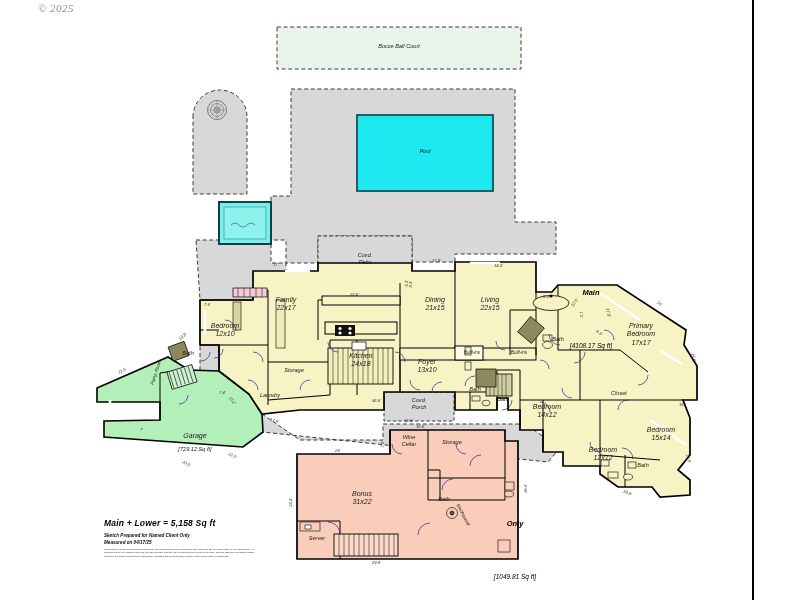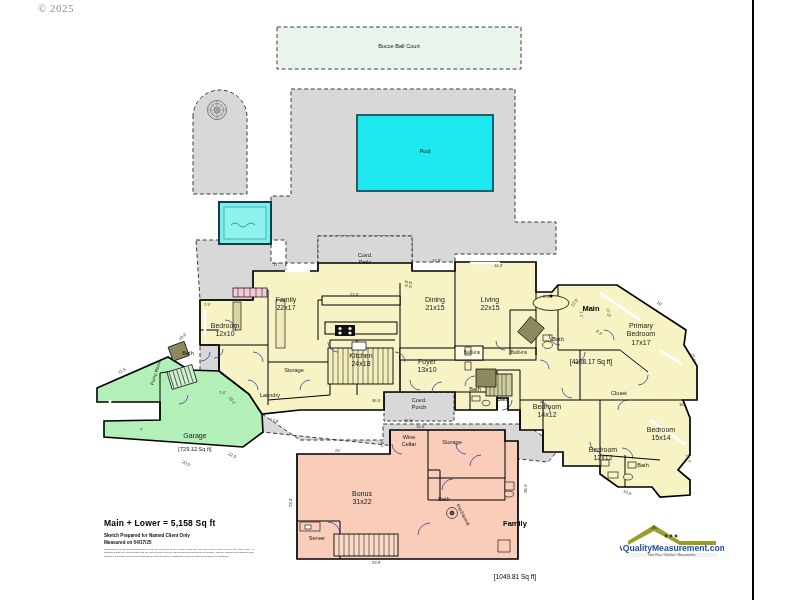--- a/index.html
+++ b/index.html
@@ -10,20 +10,21 @@
   }
   body {
     font-family: "Liberation Sans", sans-serif;
   }
   #page {
     position: relative;
     width: 772px;
     height: 600px;
     background: #ffffff;
     overflow: hidden;
+    font-style: italic;
   }
   #plan-svg {
     position: absolute;
     left: 0;
     top: 0;
     width: 800px;
     height: 600px;
   }
   .copyright {
     position: absolute;
@@ -465,26 +466,26 @@
 
   <div class="rm" style="left:333px; top:490px; width:58px;">Bonus
 31x22</div>
   <div class="rm small" style="left:390px; top:434px; width:38px;">Wine
 Cellar</div>
   <div class="rm small" style="left:432px; top:439px; width:40px;">Storage</div>
   <div class="rm small" style="left:429px; top:496px; width:30px;">Bath</div>
   <div class="rm small" style="left:298px; top:535px; width:38px;">Server</div>
   <div class="rm tiny" style="left:440px; top:512px; width:46px; transform:rotate(62deg); transform-origin:center;">Mechanical</div>
 
-  <div class="lvl" style="left:551px; top:261px; width:80px;">
+  <div class="lvl" style="left:551px; top:245px; width:80px;">
     <div class="l1">Main</div>
     <div class="l2">[4108.17 Sq ft]</div>
   </div>
   <div class="lvl" style="left:460px; top:476px; width:110px;">
-    <div class="l1">Family</div>
+    <div class="l1">Only</div>
     <div class="l2">[1049.81 Sq ft]</div>
   </div>
 
   <div class="dim" style="left:273px; top:262px;">17'</div>
   <div class="dim" style="left:432px; top:258px;">17.9'</div>
   <div class="dim" style="left:494px; top:263px;">14.3'</div>
   <div class="dim" style="left:204px; top:302px;">7.5'</div>
   <div class="dim" style="left:178px; top:334px; transform:rotate(-42deg);">10.8'</div>
   <div class="dim" style="left:219px; top:390px;">7.4'</div>
   <div class="dim" style="left:270px; top:418px; transform:rotate(14deg);">17.8'</div>
@@ -518,30 +519,16 @@
 
   <div class="summary">
     <div class="total">Main + Lower = 5,158 Sq ft</div>
     <div class="prep">
       <div>Sketch Prepared for Named Client Only</div>
       <div>Measured on 04/17/25</div>
     </div>
     <div class="disc">This sketch and the accompanying floor plan are prepared for the named client only and may not be relied upon by any other party. All measurements are approximate and are derived from exterior wall measurements where accessible. Square footage calculations follow generally accepted measurement standards. Reproduction or distribution without written permission is prohibited.</div>
   </div>
 
-  <div class="logo">
-    <svg viewBox="0 0 104 38" width="104" height="38">
-      <rect x="0" y="0" width="104" height="38" fill="#ffffff"></rect>
-
-      <path d="M8,22 L34,6 L60,22 L96,22 L96,26 L60,26 L34,12 L8,26 Z" fill="#9a9d2a"></path>
-      <path d="M30,10 L38,10 L34,6 Z" fill="#6f7320"></path>
-      <circle cx="46" cy="17" r="1.4" fill="#3b3b3b"></circle>
-      <circle cx="51" cy="17" r="1.4" fill="#3b3b3b"></circle>
-      <circle cx="56" cy="17" r="1.4" fill="#3b3b3b"></circle>
-      <text x="52" y="32" font-family="Liberation Sans, sans-serif" font-size="8.6" font-weight="bold" fill="#1f4fa3" text-anchor="middle">AQualityMeasurement.com</text>
-      <rect x="6" y="34" width="92" height="4" fill="#f2f2f2"></rect>
-      <text x="52" y="37.3" font-family="Liberation Sans, sans-serif" font-size="2.7" fill="#555" text-anchor="middle">Floor Plans • Sketches • Measurements</text>
-    </svg>
-  </div>
 
   <div class="edge-line"></div>
 
 </div>
 
 </body></html>

